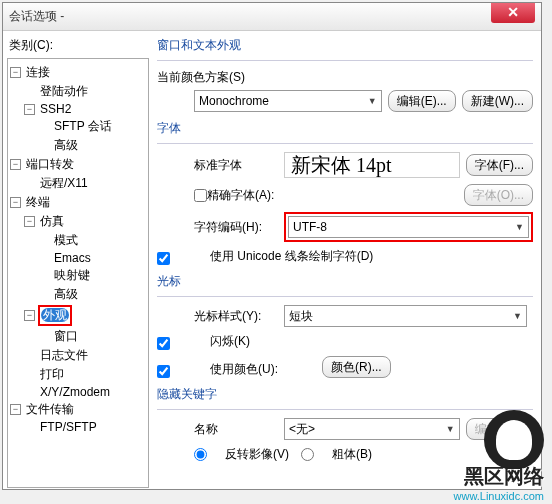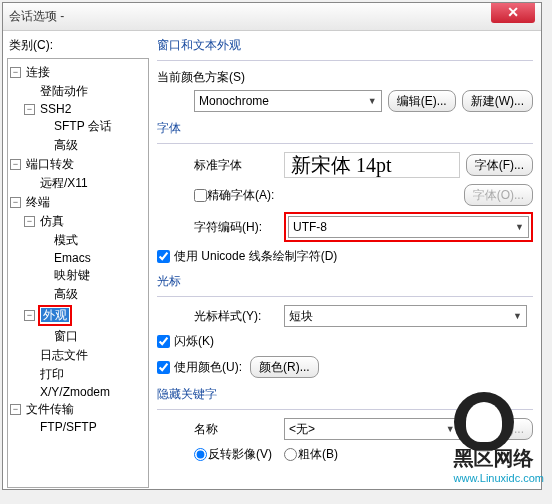--- a/index.html
+++ b/index.html
@@ -13,40 +13,40 @@
 
 .content { display: flex; height: calc(100% - 28px); }
 
 .left-panel { width: 150px; padding: 6px 4px; }
 .left-label { margin-bottom: 4px; padding-left: 2px; }
 .tree { border: 1px solid #aaa; height: 430px; background: #fff; overflow: hidden; padding: 4px 2px; }
 .tree-item { display: flex; align-items: center; padding: 1px 0; margin-left: var(--indent, 0); white-space: nowrap; }
 .tree-toggle { width: 11px; height: 11px; border: 1px solid #888; display: inline-flex; align-items: center; justify-content: center; font-size: 9px; margin-right: 3px; line-height: 1; color: #555; }
 .tree-spacer { width: 14px; display: inline-block; }
 .tree-label { padding: 0 2px; }
-.tree-label.selected { background: #2b7cd3; color: #fff; }
+.tree-label.selected { background: #2b7cd3; color: #fff; border-radius: 7px; }
 .redbox { border: 2px solid #e00; padding: 0 1px; }
 
 .right-panel { flex: 1; padding: 6px 8px 6px 4px; overflow: hidden; }
 .group-title { color: #1a4ca0; margin-bottom: 6px; }
 .divider { height: 1px; background: #ccd; margin: 2px 0 8px 0; }
 .row { display: flex; align-items: center; margin-bottom: 6px; padding-left: 37px; }
 .row-label { width: 90px; color: #000000; }
 .select-wrap { flex: 1; border: 1px solid #999; height: 22px; display: flex; align-items: center; padding: 0 4px; background: #fff; position: relative; margin-right: 6px; }
 .select-wrap::after { content: "▼"; position: absolute; right: 4px; font-size: 9px; color: #444; }
 .btn { border: 1px solid #999; background: linear-gradient(#fff, #e8e8e8); height: 22px; padding: 0 8px; border-radius: 8px; cursor: pointer; }
 .btn.disabled { color: #aaa; }
 .redborder { border: 2px solid #e00; padding: 2px; }
 .font-display { flex: 1; border: 1px solid #ccc; height: 26px; display: flex; align-items: center; padding: 0 6px; font-family: Liberation Serif, serif; font-size: 20px; margin-right: 6px; }
-.checkbox-row { display: flex; align-items: center; margin-bottom: 6px; }
+.checkbox-row { display: flex; align-items: flex-end; margin-bottom: 6px; gap: 36px; }
 .checkbox-row input { margin-right: 4px; }
 .radio-group { display: flex; gap: 12px; align-items: center; }
-.radio-group label { display: flex; align-items: center; gap: 1px; }
-
-.watermark { position: absolute; right: 8px; bottom: 20px; text-align: left; pointer-events: none; }
+.radio-group label { display: flex; align-items: center; gap: 18px; }
+
+.watermark { position: absolute; right: 8px; bottom: 2px; text-align: right; pointer-events: none; }
 .watermark .logo { width: 60px; height: 60px; background: #222; border-radius: 50%; display: inline-flex; align-items: center; justify-content: center; margin-bottom: -10px; }
 .watermark .penguin { width: 36px; height: 40px; background: #fff; border-radius: 50% 50% 40% 40%; position: relative; }
 .watermark .txt1 { font-size: 20px; font-weight: bold; color: #222; text-shadow: 1px 1px #fff; }
 .watermark .txt2 { font-size: 11px; color: #13a0c7; }
 </style>
 </head>
 <body>
 
 <div class="window">
   <div class="titlebar">

